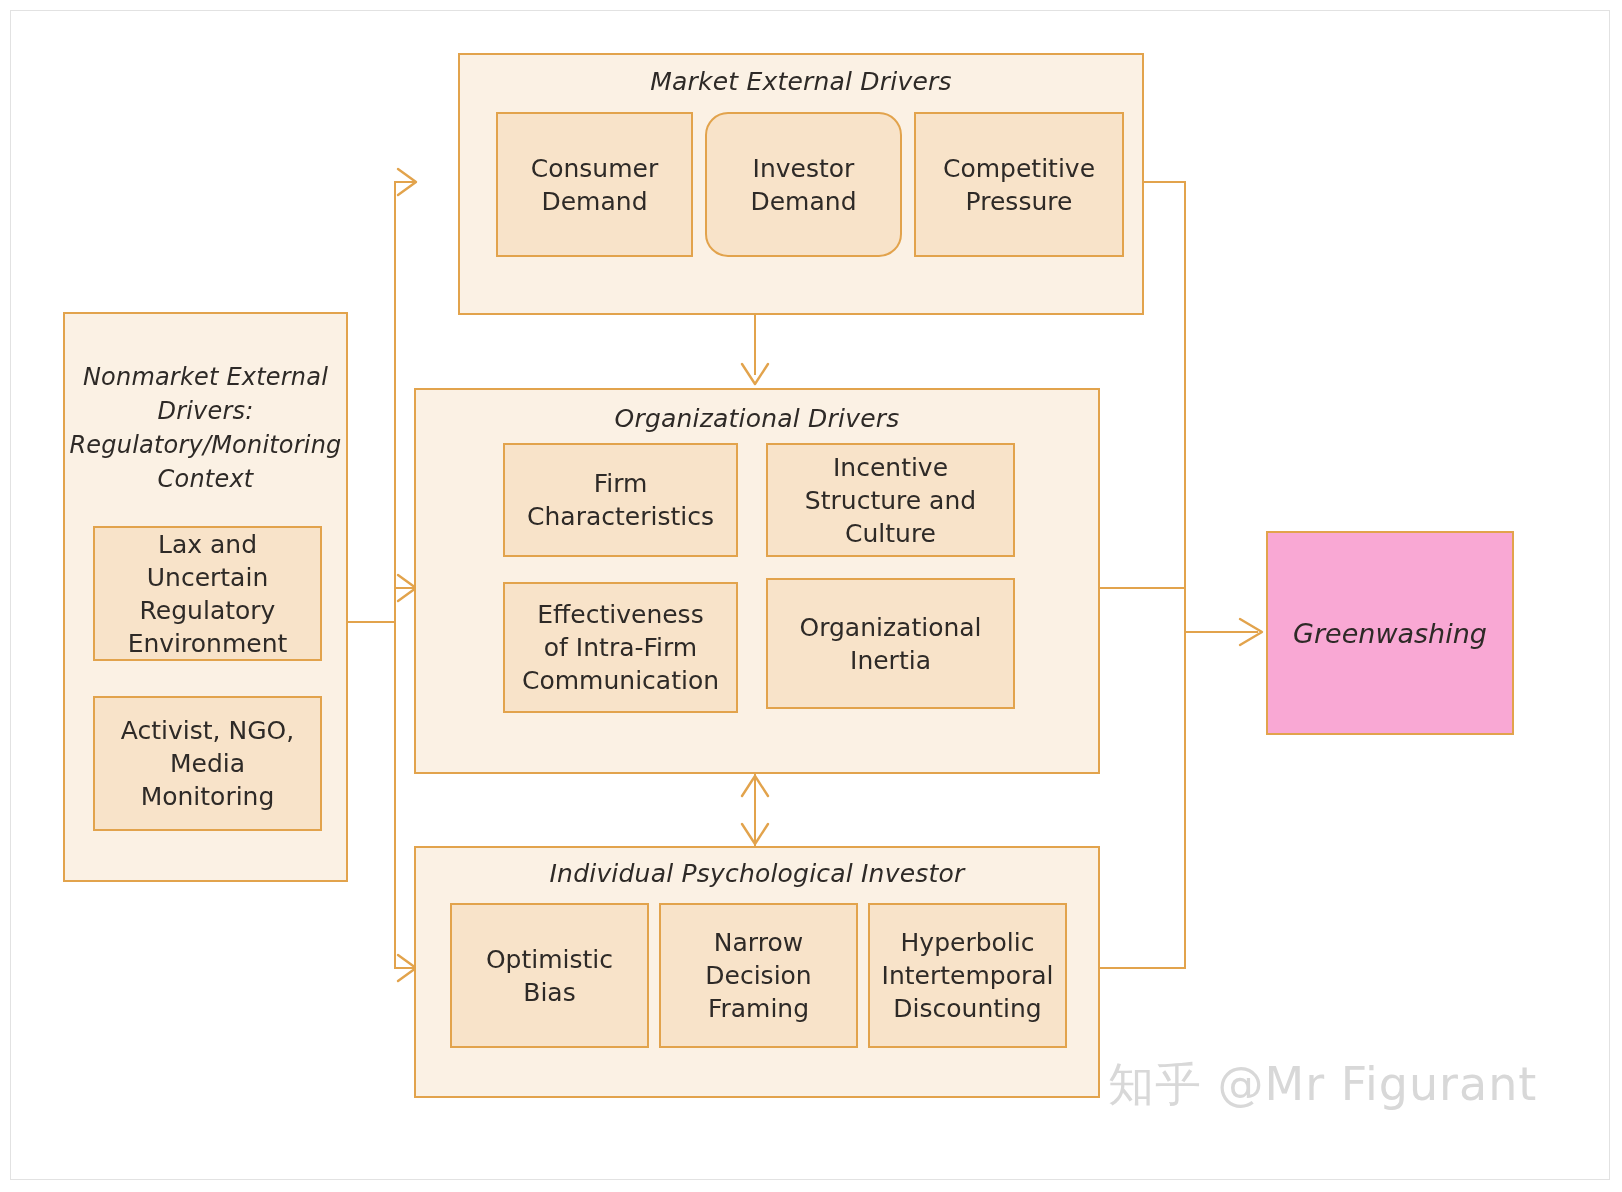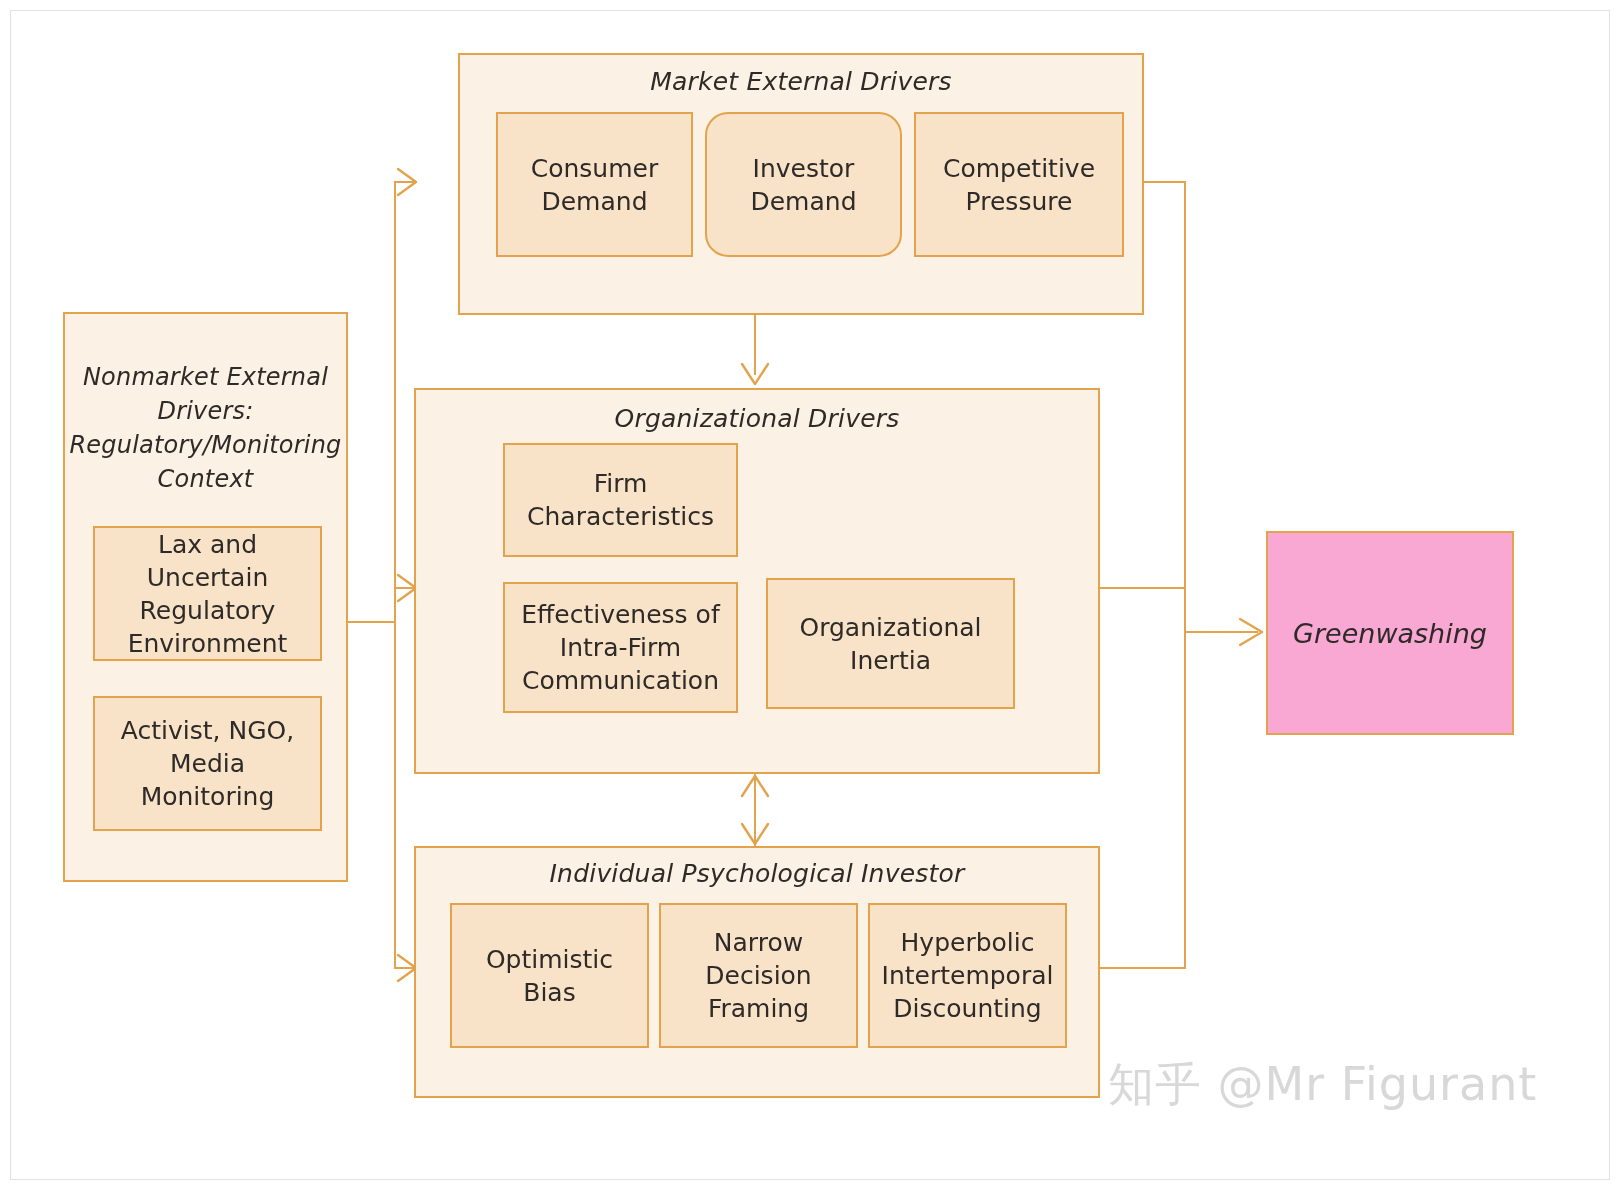--- a/index.html
+++ b/index.html
@@ -48,21 +48,21 @@
     background: #F8E3C9;
     border: 2px solid #E2A34C;
     box-sizing: border-box;
     display: flex;
     align-items: center;
     justify-content: center;
     text-align: center;
     font-size: 25px;
     line-height: 1.32;
     color: #2e2a27;
-    padding: 2px 6px;
+    padding: 2px 22px;
   }
   .terminal {
     position: absolute;
     background: #f9a8d4;
     border: 2px solid #E2A34C;
     box-sizing: border-box;
     display: flex;
     align-items: center;
     justify-content: center;
     text-align: center;
@@ -174,20 +174,23 @@
     <div class="leaf" style="left:454px; top:57px; width:210px; height:145px;">
       <span>Competitive Pressure</span>
     </div>
   </div>
 
   <div class="group" style="left:414px; top:388px; width:686px; height:386px;">
     <div class="group-title" style="top:14px;">Organizational Drivers</div>
     <div class="leaf" style="left:87px; top:53px; width:235px; height:114px;">
       <span>Firm Characteristics</span>
     </div>
+    <div class="leaf" style="left:350px; top:53px; width:249px; height:114px;">
+      <span>Incentive Structure and Culture</span>
+    </div>
     <div class="leaf" style="left:87px; top:192px; width:235px; height:131px;">
       <span>Effectiveness of Intra-Firm Communication</span>
     </div>
     <div class="leaf" style="left:350px; top:188px; width:249px; height:131px;">
       <span>Organizational Inertia</span>
     </div>
   </div>
 
   <div class="group" style="left:414px; top:846px; width:686px; height:252px;">
     <div class="group-title" style="top:11px;">Individual Psychological Investor</div>

